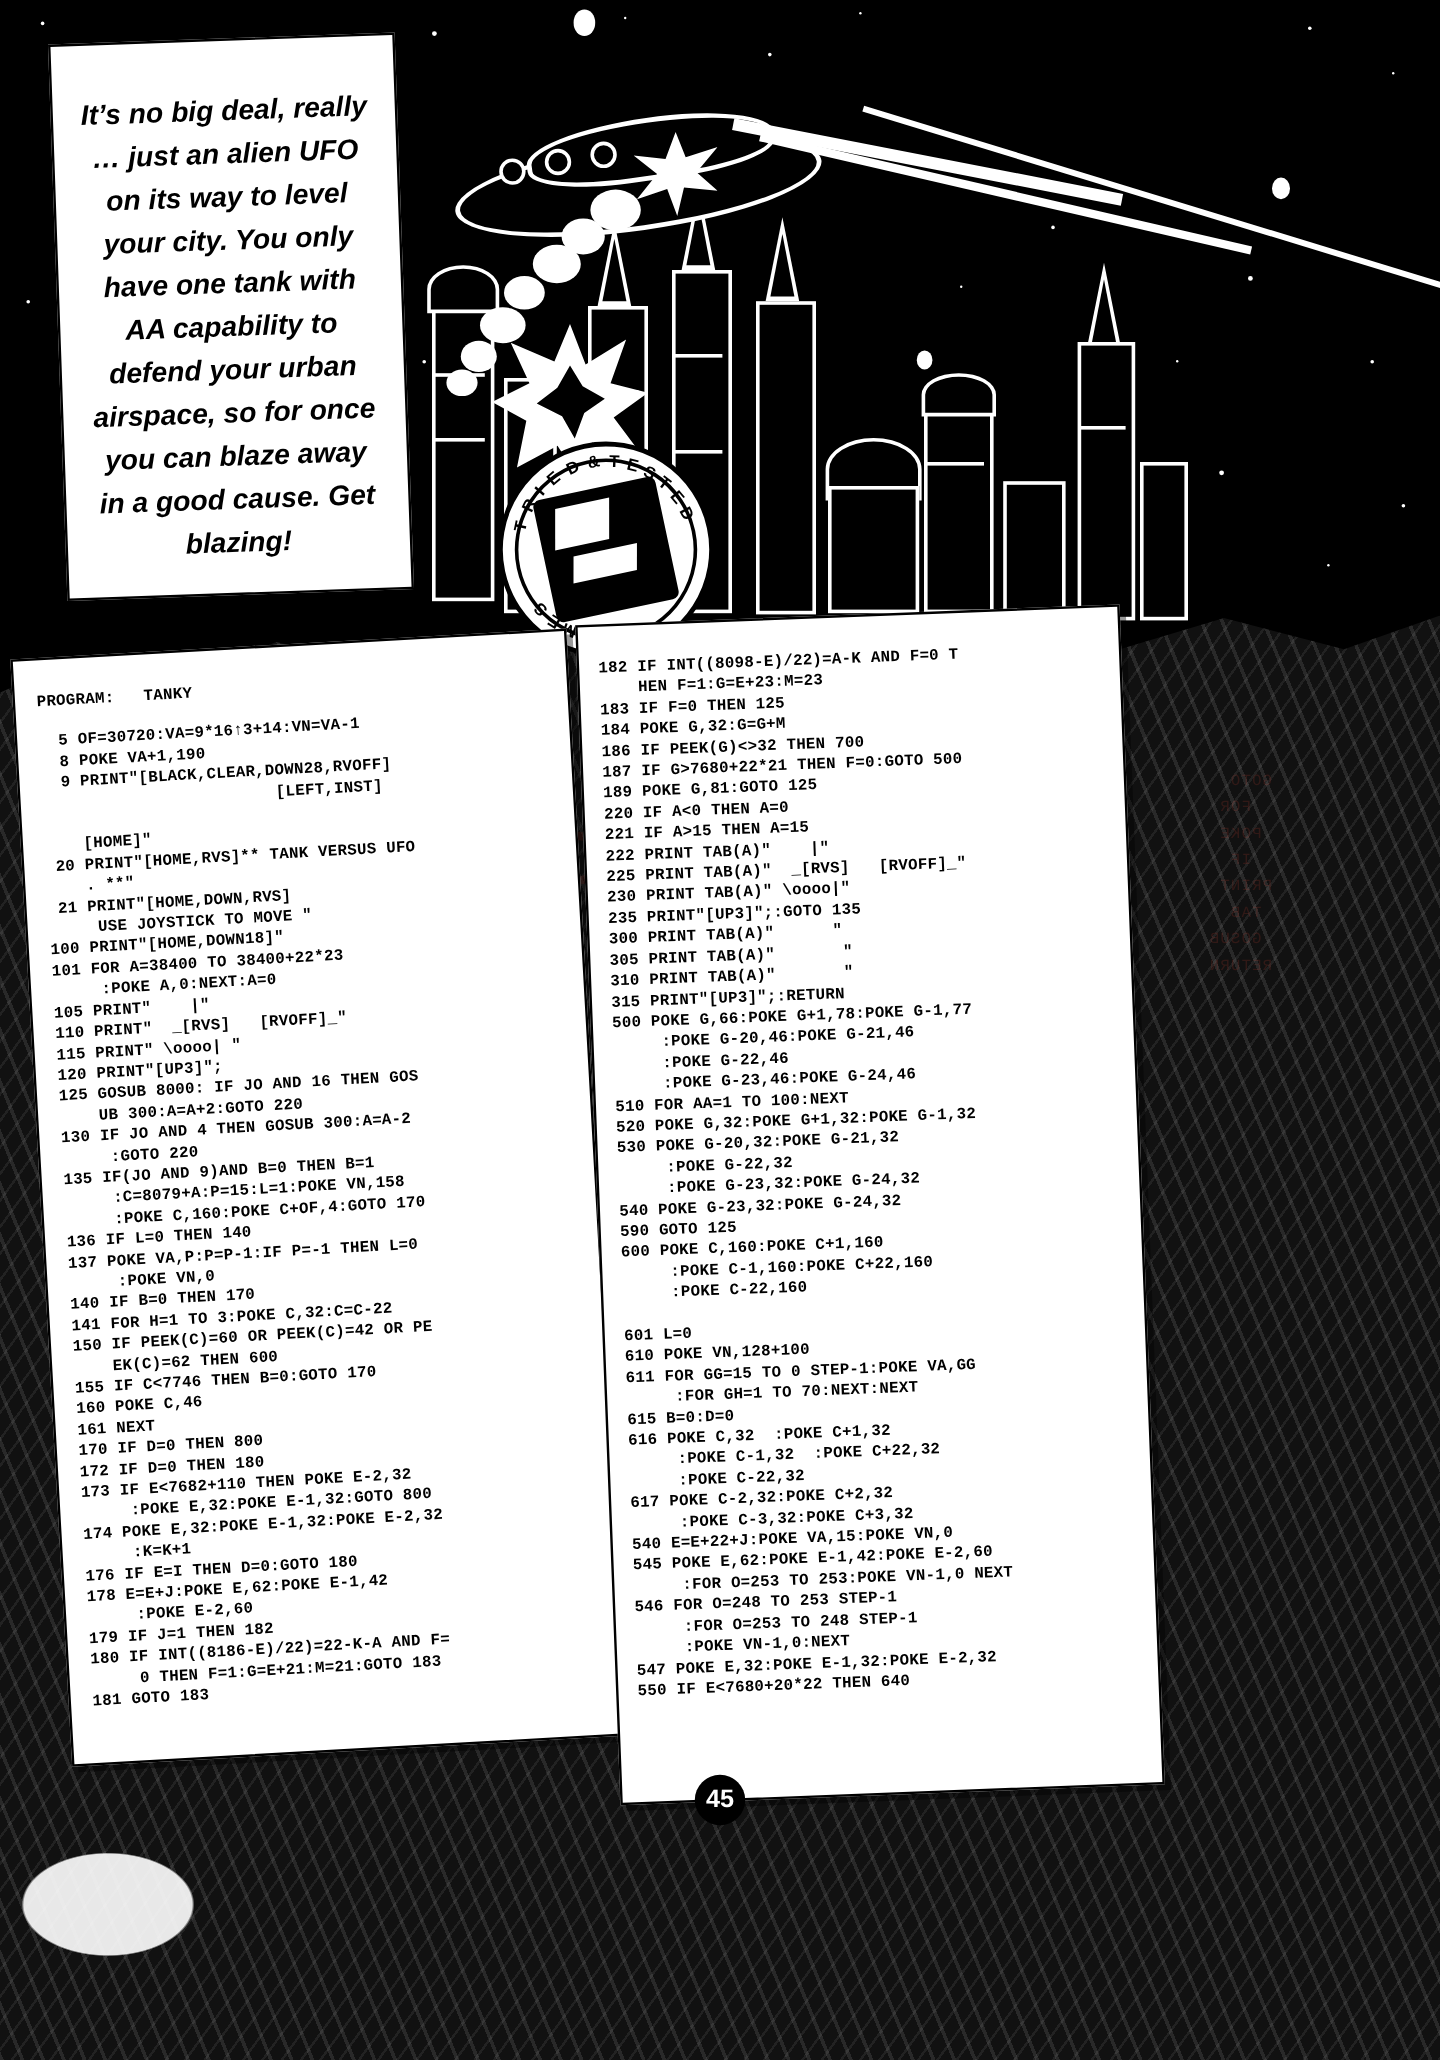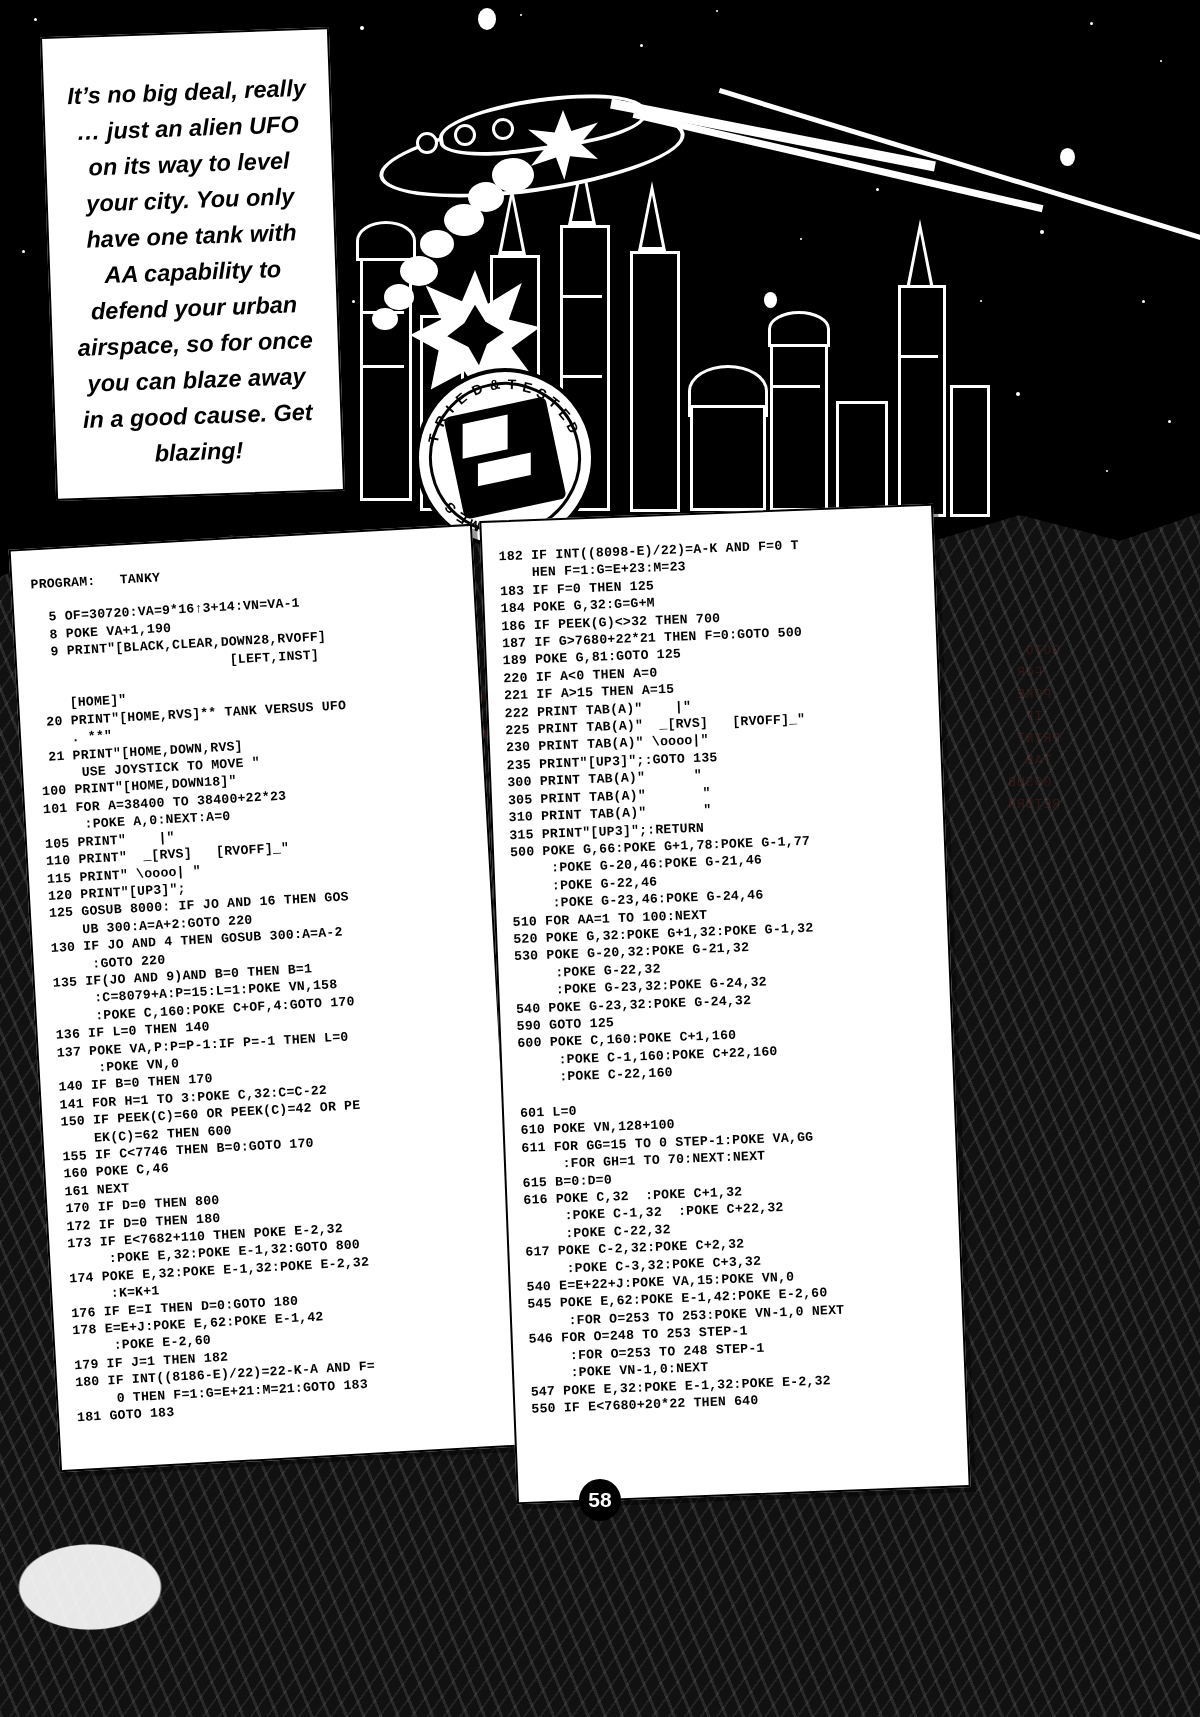--- a/index.html
+++ b/index.html
@@ -414,15 +414,15 @@
 540 E=E+22+J:POKE VA,15:POKE VN,0
 545 POKE E,62:POKE E-1,42:POKE E-2,60
      :FOR O=253 TO 253:POKE VN-1,0 NEXT
 546 FOR O=248 TO 253 STEP-1
      :FOR O=253 TO 248 STEP-1
      :POKE VN-1,0:NEXT
 547 POKE E,32:POKE E-1,32:POKE E-2,32
 550 IF E&lt;7680+20*22 THEN 640</pre>
   </div>
 
-  <div id="pageno">58</div>
+  <div id="pageno">45</div>
 
 </div>
 
 </body></html>

